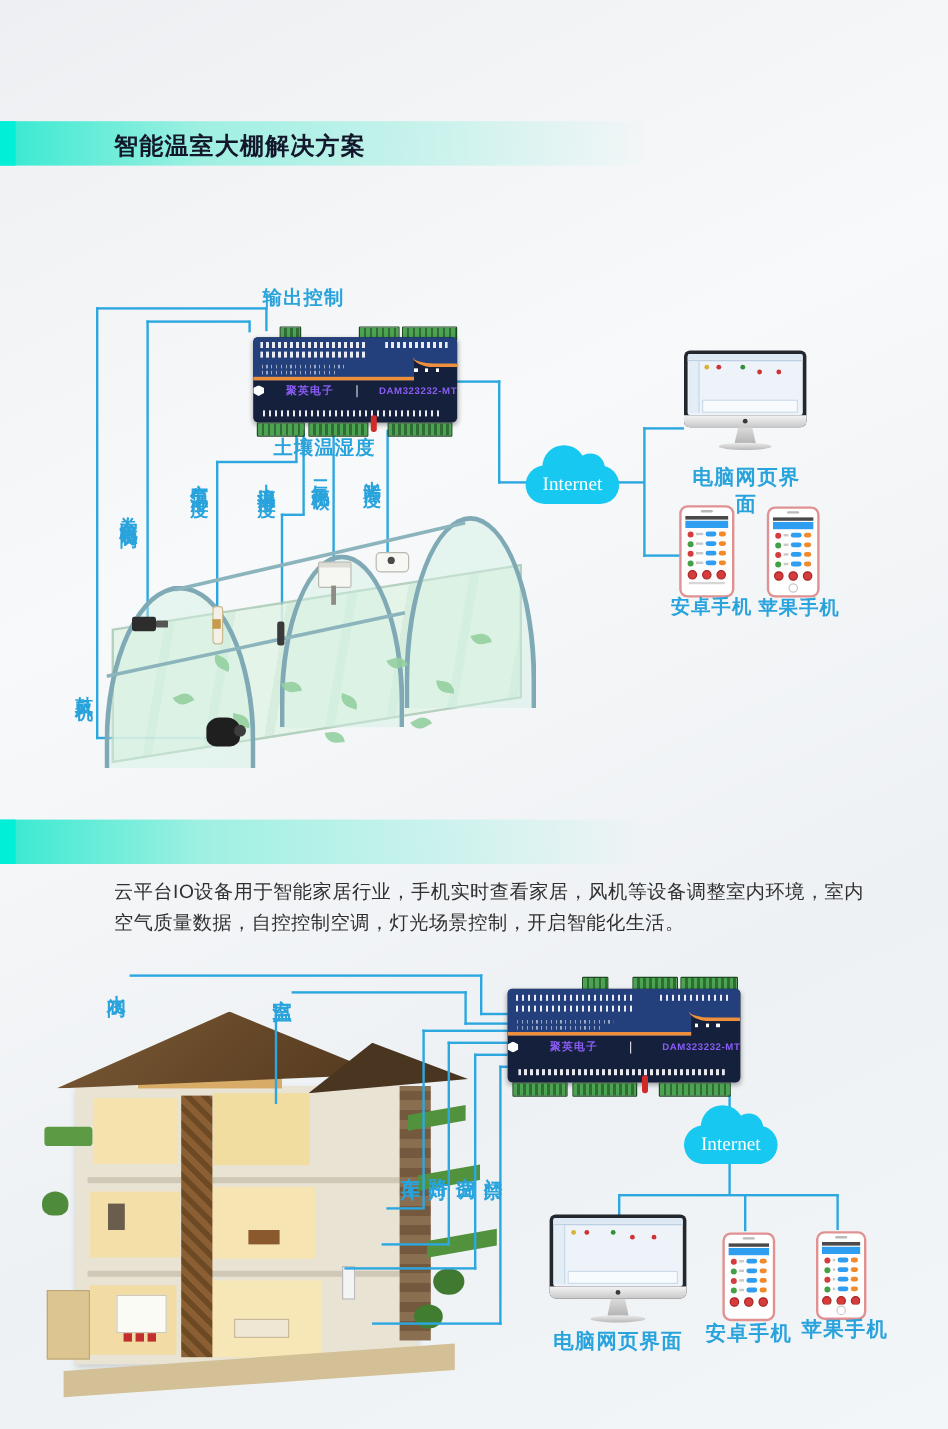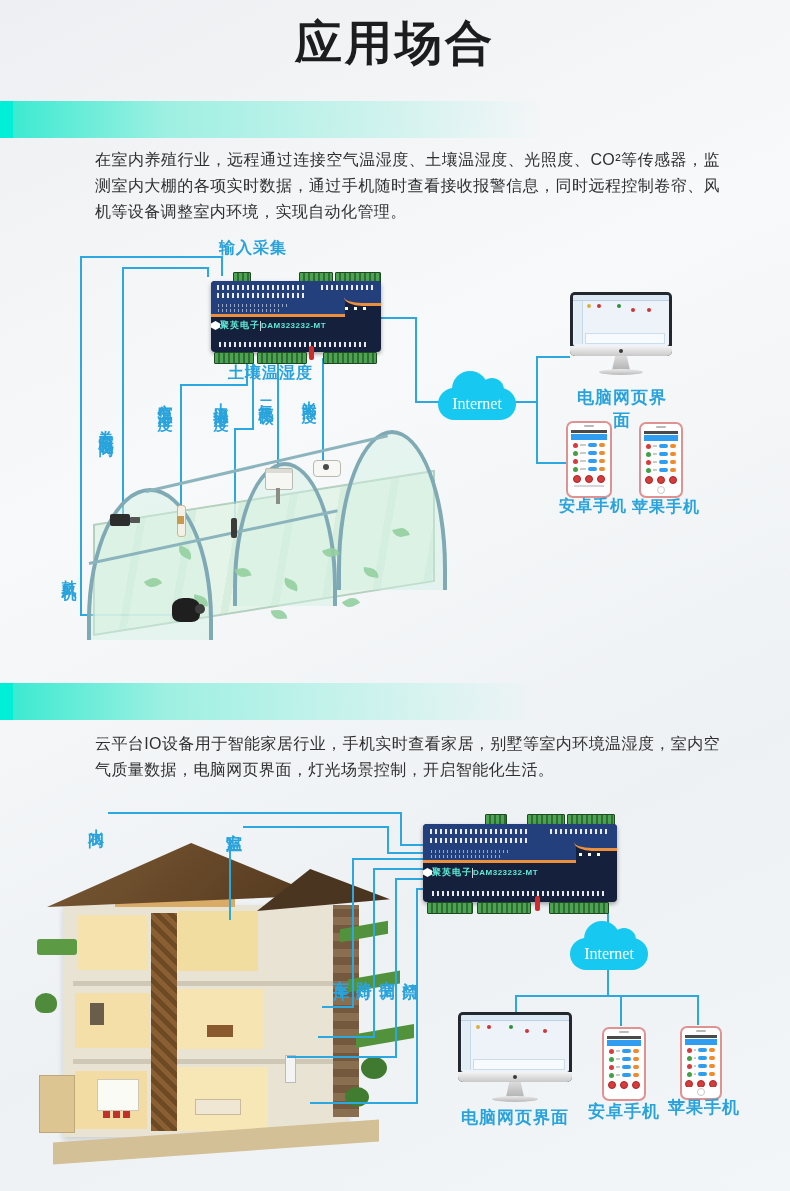--- a/index.html
+++ b/index.html
@@ -32,22 +32,22 @@
   .dev{position:absolute;z-index:4;}
   .dev .tblk,.dev .bblk{position:absolute;height:10px;background:repeating-linear-gradient(90deg,#4ca352 0 3px,#2f6d35 3px 5px);border:1px solid #1d4a21;border-radius:1px;}
   .dev .body{position:absolute;left:0;right:0;background:#15213c;border-radius:4px;
         box-shadow:0 2px 4px rgba(0,0,0,.35);overflow:hidden;}
   .dev .up{position:absolute;left:0;top:0;width:79%;height:46%;background:#23407c;border-bottom:3px solid #ee8f3e;}
   .dev .upR{position:absolute;right:0;top:0;width:22%;height:31%;background:#23407c;
         border-bottom:3px solid #ee8f3e;border-bottom-left-radius:18px 9px;}
   .dev .dash{position:absolute;height:5px;background:repeating-linear-gradient(90deg,rgba(255,255,255,.9) 0 2px,transparent 2px 5px);}
   .dev .fine{position:absolute;height:3px;opacity:.55;background:repeating-linear-gradient(90deg,#fff 0 1px,transparent 1px 4px);}
   .dev .leds{position:absolute;height:3px;width:26px;background:repeating-linear-gradient(90deg,#fff 0 3px,transparent 3px 9px);}
-  .dev .logo{position:absolute;left:0;right:0;display:flex;align-items:center;justify-content:flex-start;
-        gap:0;color:#5eead4;}
+  .dev .logo{position:absolute;left:0;right:0;display:flex;align-items:center;justify-content:space-between;
+        gap:0;color:#8b5cf6;}
   .dev .hex{width:9px;height:9px;background:#fff;clip-path:polygon(50% 0,100% 27%,100% 73%,50% 100%,0 73%,0 27%);}
   .dev .brand{font-size:9px;font-weight:bold;letter-spacing:1px;}
   .dev .sep{width:1px;height:10px;background:rgba(255,255,255,.8);}
   .dev .model{font-size:8px;font-weight:bold;letter-spacing:.5px;}
   .dev .red{position:absolute;width:5px;background:#cf2b2b;border-radius:2px;}
   
   .pc{position:absolute;z-index:4;}
   .pc .mon{position:absolute;left:0;top:0;background:#23272e;border-radius:5px;}
   .pc .scr{position:absolute;inset:3px 3px 10px 3px;background:#eef3fa;border-radius:2px;overflow:hidden;}
   .pc .tb{position:absolute;left:0;right:0;top:0;height:5px;background:#dce9f5;
@@ -91,25 +91,24 @@
   .house{position:absolute;left:45px;top:843px;width:345px;height:315px;z-index:3;}
   .house div{position:absolute;}
   
   .lbl-c{text-align:center;}
 </style>
 </head>
 <body>
 
 <div class="page">
 
-  <div class="page-title">应用场合</div>
 
   <div class="sec-bar" style="top:101px;"></div>
   <div class="sec-accent" style="top:101px;"></div>
-  <div class="sec-par" style="top:147px;">在室内养殖行业，远程通过连接空气温湿度、土壤温湿度、光照度、CO²等传感器，监测室内大棚的各项实时数据，通过手机随时查看接收报警信息，同时远程控制卷帘、风机等设备调整室内环境，实现自动化管理。</div>
+  <div class="sec-title" style="top:108px;">智能温室大棚解决方案</div>
 
   <div class="ln" style="left:80px;top:256px;width:143px;height:2px;"></div>
   <div class="ln" style="left:80px;top:256px;width:2px;height:360px;"></div>
   <div class="ln" style="left:80px;top:614px;width:98px;height:2px;"></div>
   <div class="ln" style="left:221px;top:256px;width:2px;height:20px;"></div>
   <div class="ln" style="left:122px;top:267px;width:86px;height:2px;"></div>
   <div class="ln" style="left:122px;top:267px;width:2px;height:251px;"></div>
   <div class="ln" style="left:207px;top:267px;width:2px;height:10px;"></div>
   <div class="ln" style="left:246px;top:358px;width:2px;height:27px;"></div>
   <div class="ln" style="left:180px;top:384px;width:68px;height:2px;"></div>
@@ -120,21 +119,21 @@
   <div class="ln" style="left:277px;top:358px;width:2px;height:110px;"></div>
   <div class="ln" style="left:322px;top:358px;width:2px;height:102px;"></div>
   <div class="ln" style="left:380px;top:317px;width:37px;height:2px;"></div>
   <div class="ln" style="left:415px;top:317px;width:2px;height:86px;"></div>
   <div class="ln" style="left:415px;top:401px;width:25px;height:2px;"></div>
   <div class="ln" style="left:514px;top:401px;width:23px;height:2px;"></div>
   <div class="ln" style="left:536px;top:356px;width:2px;height:108px;"></div>
   <div class="ln" style="left:536px;top:356px;width:34px;height:2px;"></div>
   <div class="ln" style="left:536px;top:462px;width:31px;height:2px;"></div>
 
-  <div class="hlabel" style="left:219px;top:238px;">输入采集</div>
+  <div class="hlabel" style="left:219px;top:238px;">输出控制</div>
   <div class="hlabel" style="left:228px;top:363px;">土壤温湿度</div>
   <div class="vlabel" style="left:99px;top:418px;">卷帘电磁阀</div>
   <div class="vlabel" style="left:158px;top:391px;">空气温湿度</div>
   <div class="vlabel" style="left:214px;top:391px;">土壤温湿度</div>
   <div class="vlabel" style="left:259px;top:389px;">二氧化碳</div>
   <div class="vlabel" style="left:302px;top:389px;">光照度</div>
   <div class="vlabel" style="left:62px;top:568px;">鼓风机</div>
 
   <div class="dev" style="left:211px;top:272px;width:170px;height:92px;">
     <div class="tblk" style="left:22px;top:0;width:16px;"></div>
@@ -292,21 +291,21 @@
         </div>
 
     </div>
     <div class="home"></div>
   </div>
   <div class="hlabel" style="left:559px;top:496px;">安卓手机</div>
   <div class="hlabel" style="left:632px;top:497px;">苹果手机</div>
 
   <div class="sec-bar" style="top:683px;"></div>
   <div class="sec-accent" style="top:683px;"></div>
-  <div class="sec-par" style="top:731px;">云平台IO设备用于智能家居行业，手机实时查看家居，别墅等室内环境温湿度，室内空气质量数据，电脑网页界面，灯光场景控制，开启智能化生活。</div>
+  <div class="sec-par" style="top:731px;">云平台IO设备用于智能家居行业，手机实时查看家居，风机等设备调整室内环境，室内空气质量数据，自控控制空调，灯光场景控制，开启智能化生活。</div>
 
   <div class="ln" style="left:108px;top:812px;width:294px;height:2px;"></div>
   <div class="ln" style="left:400px;top:812px;width:2px;height:34px;"></div>
   <div class="ln" style="left:400px;top:844px;width:23px;height:2px;"></div>
   <div class="ln" style="left:243px;top:826px;width:146px;height:2px;"></div>
   <div class="ln" style="left:387px;top:826px;width:2px;height:28px;"></div>
   <div class="ln" style="left:387px;top:852px;width:36px;height:2px;"></div>
   <div class="ln" style="left:229px;top:838px;width:2px;height:82px;z-index:5;"></div>
   <div class="ln" style="left:352px;top:858px;width:71px;height:2px;"></div>
   <div class="ln" style="left:352px;top:858px;width:2px;height:150px;z-index:5;"></div>

